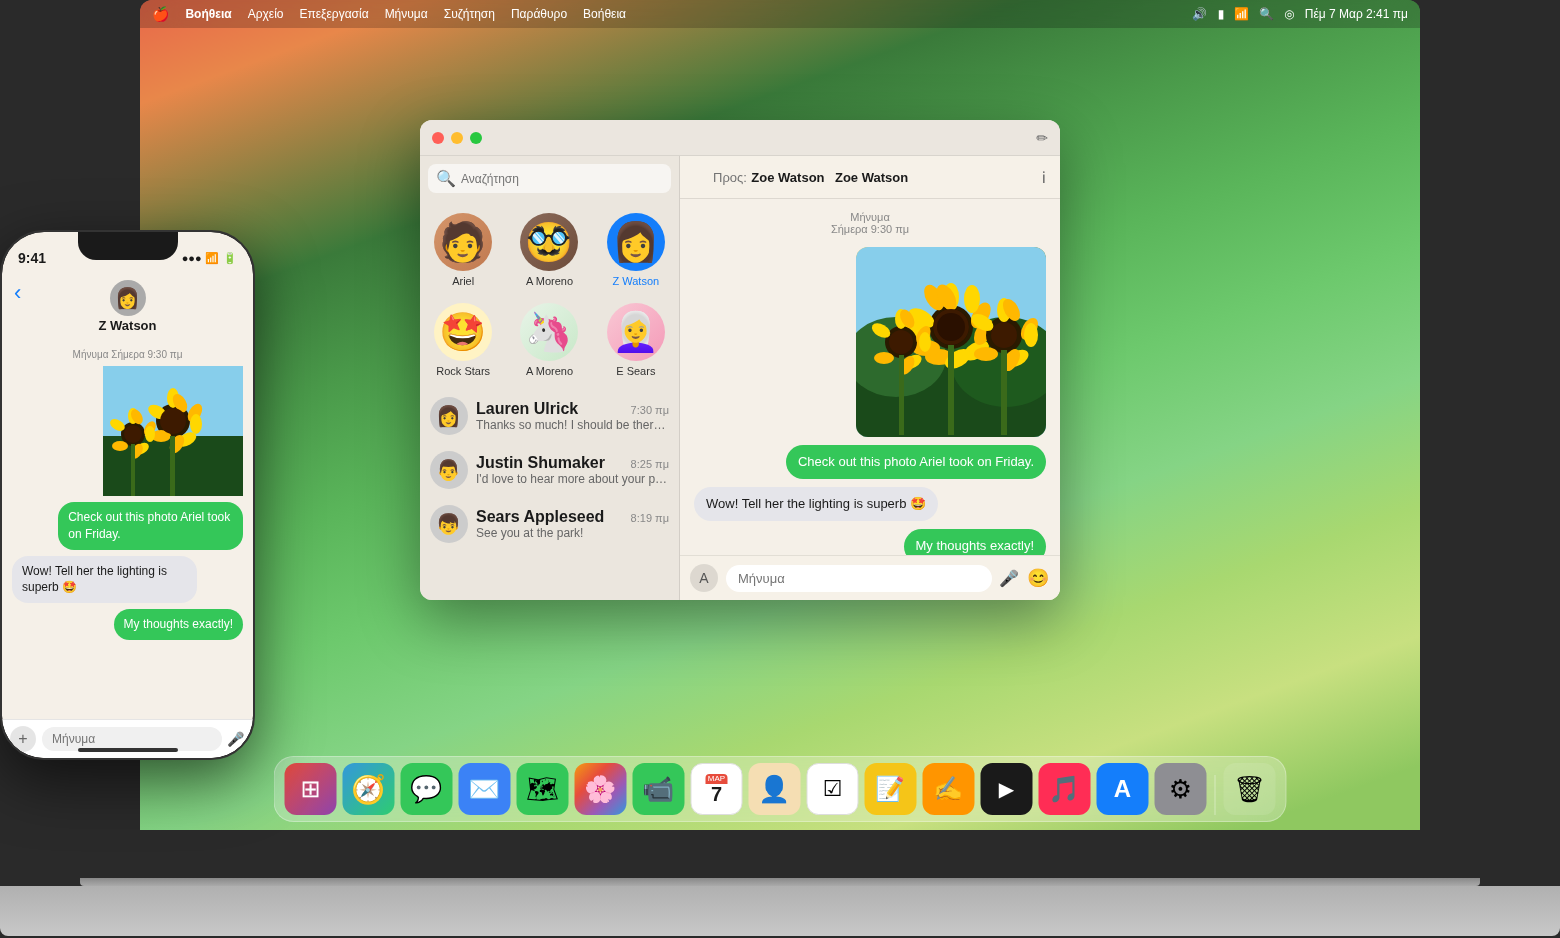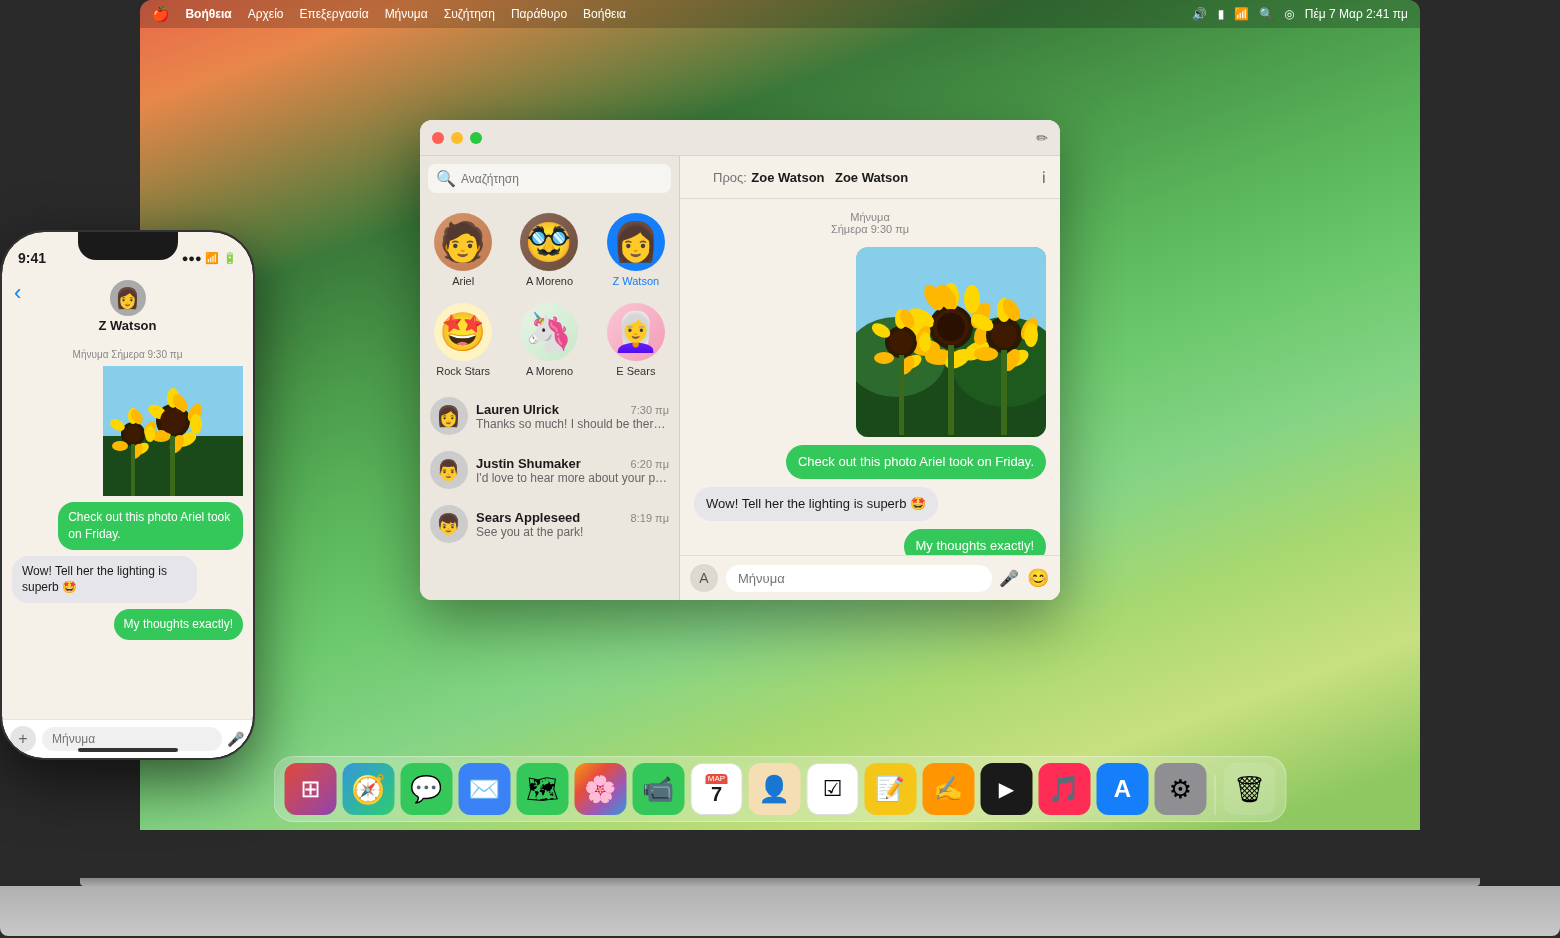--- a/index.html
+++ b/index.html
@@ -289,21 +289,21 @@
       min-width: 0;
     }
 
     .convo-header {
       display: flex;
       justify-content: space-between;
       align-items: baseline;
     }
 
     .convo-name {
-      font-size: 13px;
+      font-size: 16px;
       font-weight: 600;
       color: #1a1a1a;
     }
 
     .convo-time {
       font-size: 11px;
       color: #888;
     }
 
     .convo-preview {
@@ -778,21 +778,21 @@
                   <span class="convo-time">7:30 πμ</span>
                 </div>
                 <div class="convo-preview">Thanks so much! I should be there by 9:00.</div>
               </div>
             </div>
             <div class="convo-item">
               <div class="convo-avatar">👨</div>
               <div class="convo-info">
                 <div class="convo-header">
                   <span class="convo-name">Justin Shumaker</span>
-                  <span class="convo-time">6:20 πμ</span>
+                  <span class="convo-time">8:25 πμ</span>
                 </div>
                 <div class="convo-preview">I'd love to hear more about your project. Call me back when you have a chance!</div>
               </div>
             </div>
             <div class="convo-item">
               <div class="convo-avatar">👦</div>
               <div class="convo-info">
                 <div class="convo-header">
                   <span class="convo-name">Sears Appleseed</span>
                   <span class="convo-time">8:19 πμ</span>

